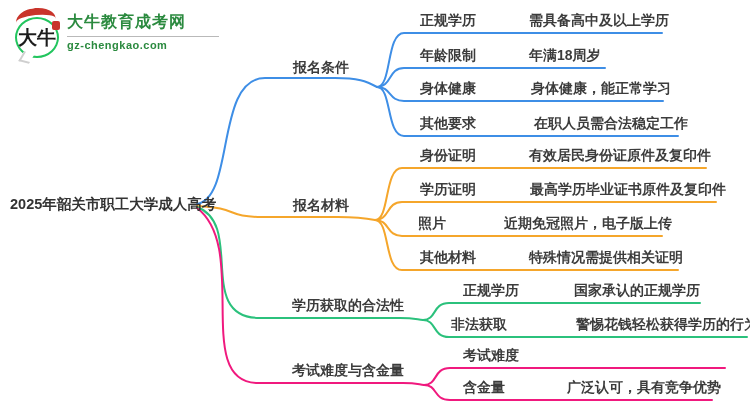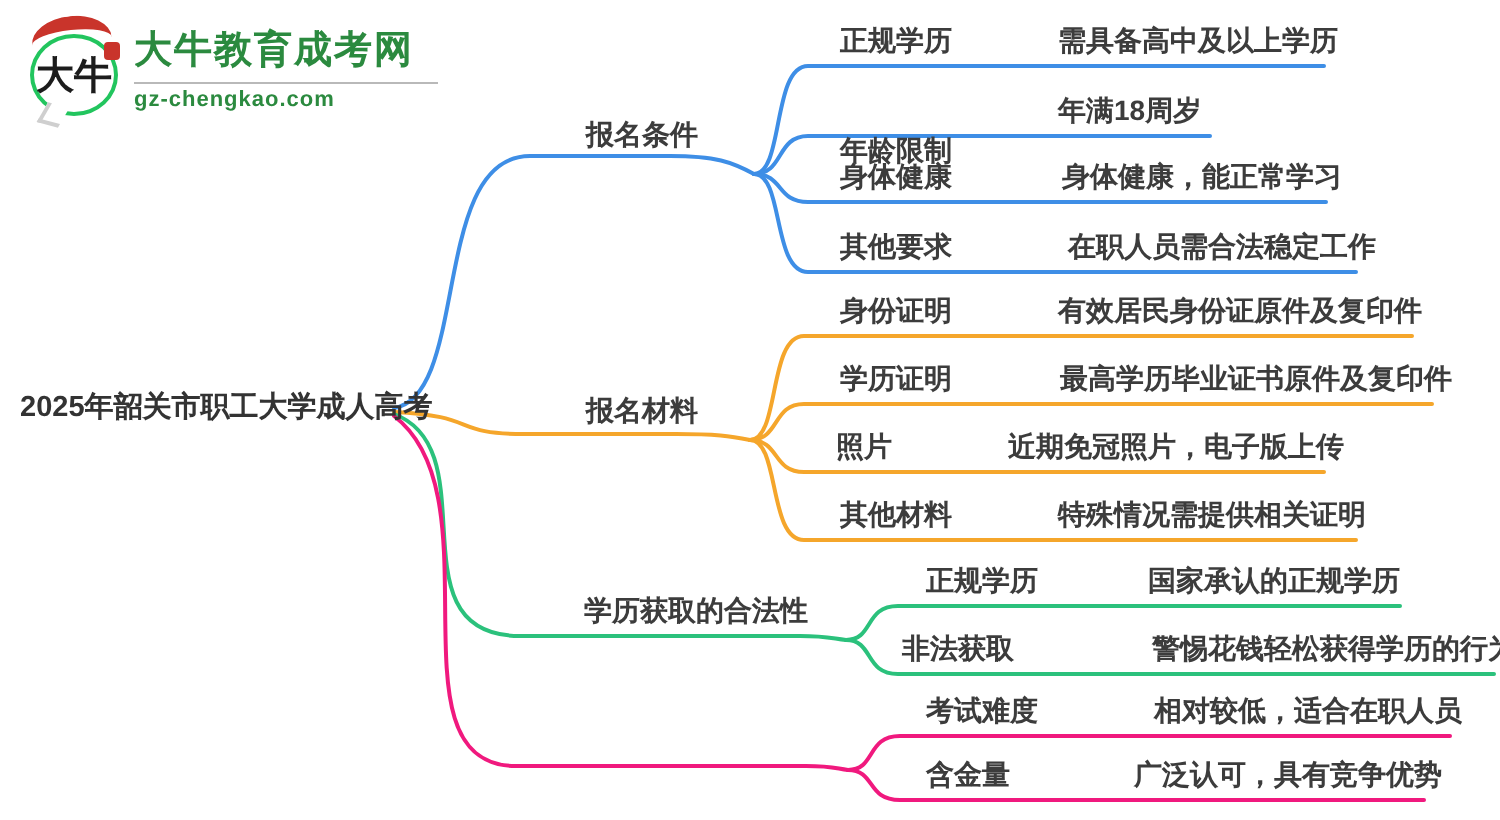--- a/index.html
+++ b/index.html
@@ -17,21 +17,21 @@
           border:2px solid #22c55e;border-radius:50%;display:flex;align-items:center;
           justify-content:center;font-weight:700;font-size:19px;color:#1c1c1c;}
   .bubble-tail{position:absolute;left:8px;top:44px;width:9px;height:9px;background:#fff;
           border-left:2px solid #cfcfcf;border-bottom:2px solid #cfcfcf;
           transform:rotate(15deg) skew(-15deg);}
   .red-arc{position:absolute;left:3px;top:0;width:40px;height:18px;border-radius:50% 50% 0 0;
           border-top:7px solid #c9342b;transform:rotate(-6deg);}
   .red-seal{position:absolute;right:3px;top:13px;width:8px;height:9px;background:#c9342b;
           border-radius:2px;}
   .logo-text{margin-left:4px;padding-top:4px;}
-  .logo-title{font-size:19px;font-weight:700;letter-spacing:1px;}
+  .logo-title{font-size:16px;font-weight:700;letter-spacing:1px;}
   .logo-divider{height:1px;background:#b9b9b9;margin:3px 0 2px 0;width:152px;}
   .logo-url{font-size:11px;font-weight:700;letter-spacing:0.5px;}
 </style>
 </head>
 <body>
 
 <div class="stage">
 
   <svg class="lines" viewBox="0 0 750 410">
     <g style="stroke: rgb(62, 142, 230);">
@@ -72,21 +72,21 @@
       <div class="logo-divider"></div>
       <div class="logo-url" style="color: rgb(43, 138, 63);">gz-chengkao.com</div>
     </div>
   </div>
 
   <div class="node root" style="left:10px;top:196px;">2025年韶关市职工大学成人高考</div>
 
   <div class="node" style="left:293px;top:59px;">报名条件</div>
   <div class="node" style="left:420px;top:12px;">正规学历</div>
   <div class="node" style="left:529px;top:12px;">需具备高中及以上学历</div>
-  <div class="node" style="left:420px;top:47px;margin-top:20px;">年龄限制</div>
+  <div class="node" style="left:420px;top:47px;">年龄限制</div>
   <div class="node" style="left:529px;top:47px;text-align:right;">年满18周岁</div>
   <div class="node" style="left:420px;top:80px;text-align:center;">身体健康</div>
   <div class="node" style="left:531px;top:80px;">身体健康，能正常学习</div>
   <div class="node" style="left:420px;top:115px;">其他要求</div>
   <div class="node" style="left:534px;top:115px;">在职人员需合法稳定工作</div>
 
   <div class="node" style="left:293px;top:197px;">报名材料</div>
   <div class="node" style="left:420px;top:147px;">身份证明</div>
   <div class="node" style="left:529px;top:147px;">有效居民身份证原件及复印件</div>
   <div class="node" style="left:420px;top:181px;">学历证明</div>
@@ -95,18 +95,18 @@
   <div class="node" style="left:504px;top:215px;">近期免冠照片，电子版上传</div>
   <div class="node" style="left:420px;top:249px;">其他材料</div>
   <div class="node" style="left:292px;top:297px;">学历获取的合法性</div>
 
   <div class="node" style="left:529px;top:249px;">特殊情况需提供相关证明</div>
   <div class="node" style="left:463px;top:282px;">正规学历</div>
   <div class="node" style="left:574px;top:282px;">国家承认的正规学历</div>
   <div class="node" style="left:451px;top:316px;">非法获取</div>
   <div class="node" style="left:576px;top:316px;">警惕花钱轻松获得学历的行为</div>
 
+  <div class="node" style="left:292px;top:362px;">考试难度与含金量</div>
   <div class="node" style="left:463px;top:347px;">考试难度</div>
-  <div class="node" style="left:577px;top:347px;">相对较低，适合在职人员</div>
   <div class="node" style="left:463px;top:379px;">含金量</div>
   <div class="node" style="left:567px;top:379px;">广泛认可，具有竞争优势</div>
 
 </div>
 
 </body></html>

